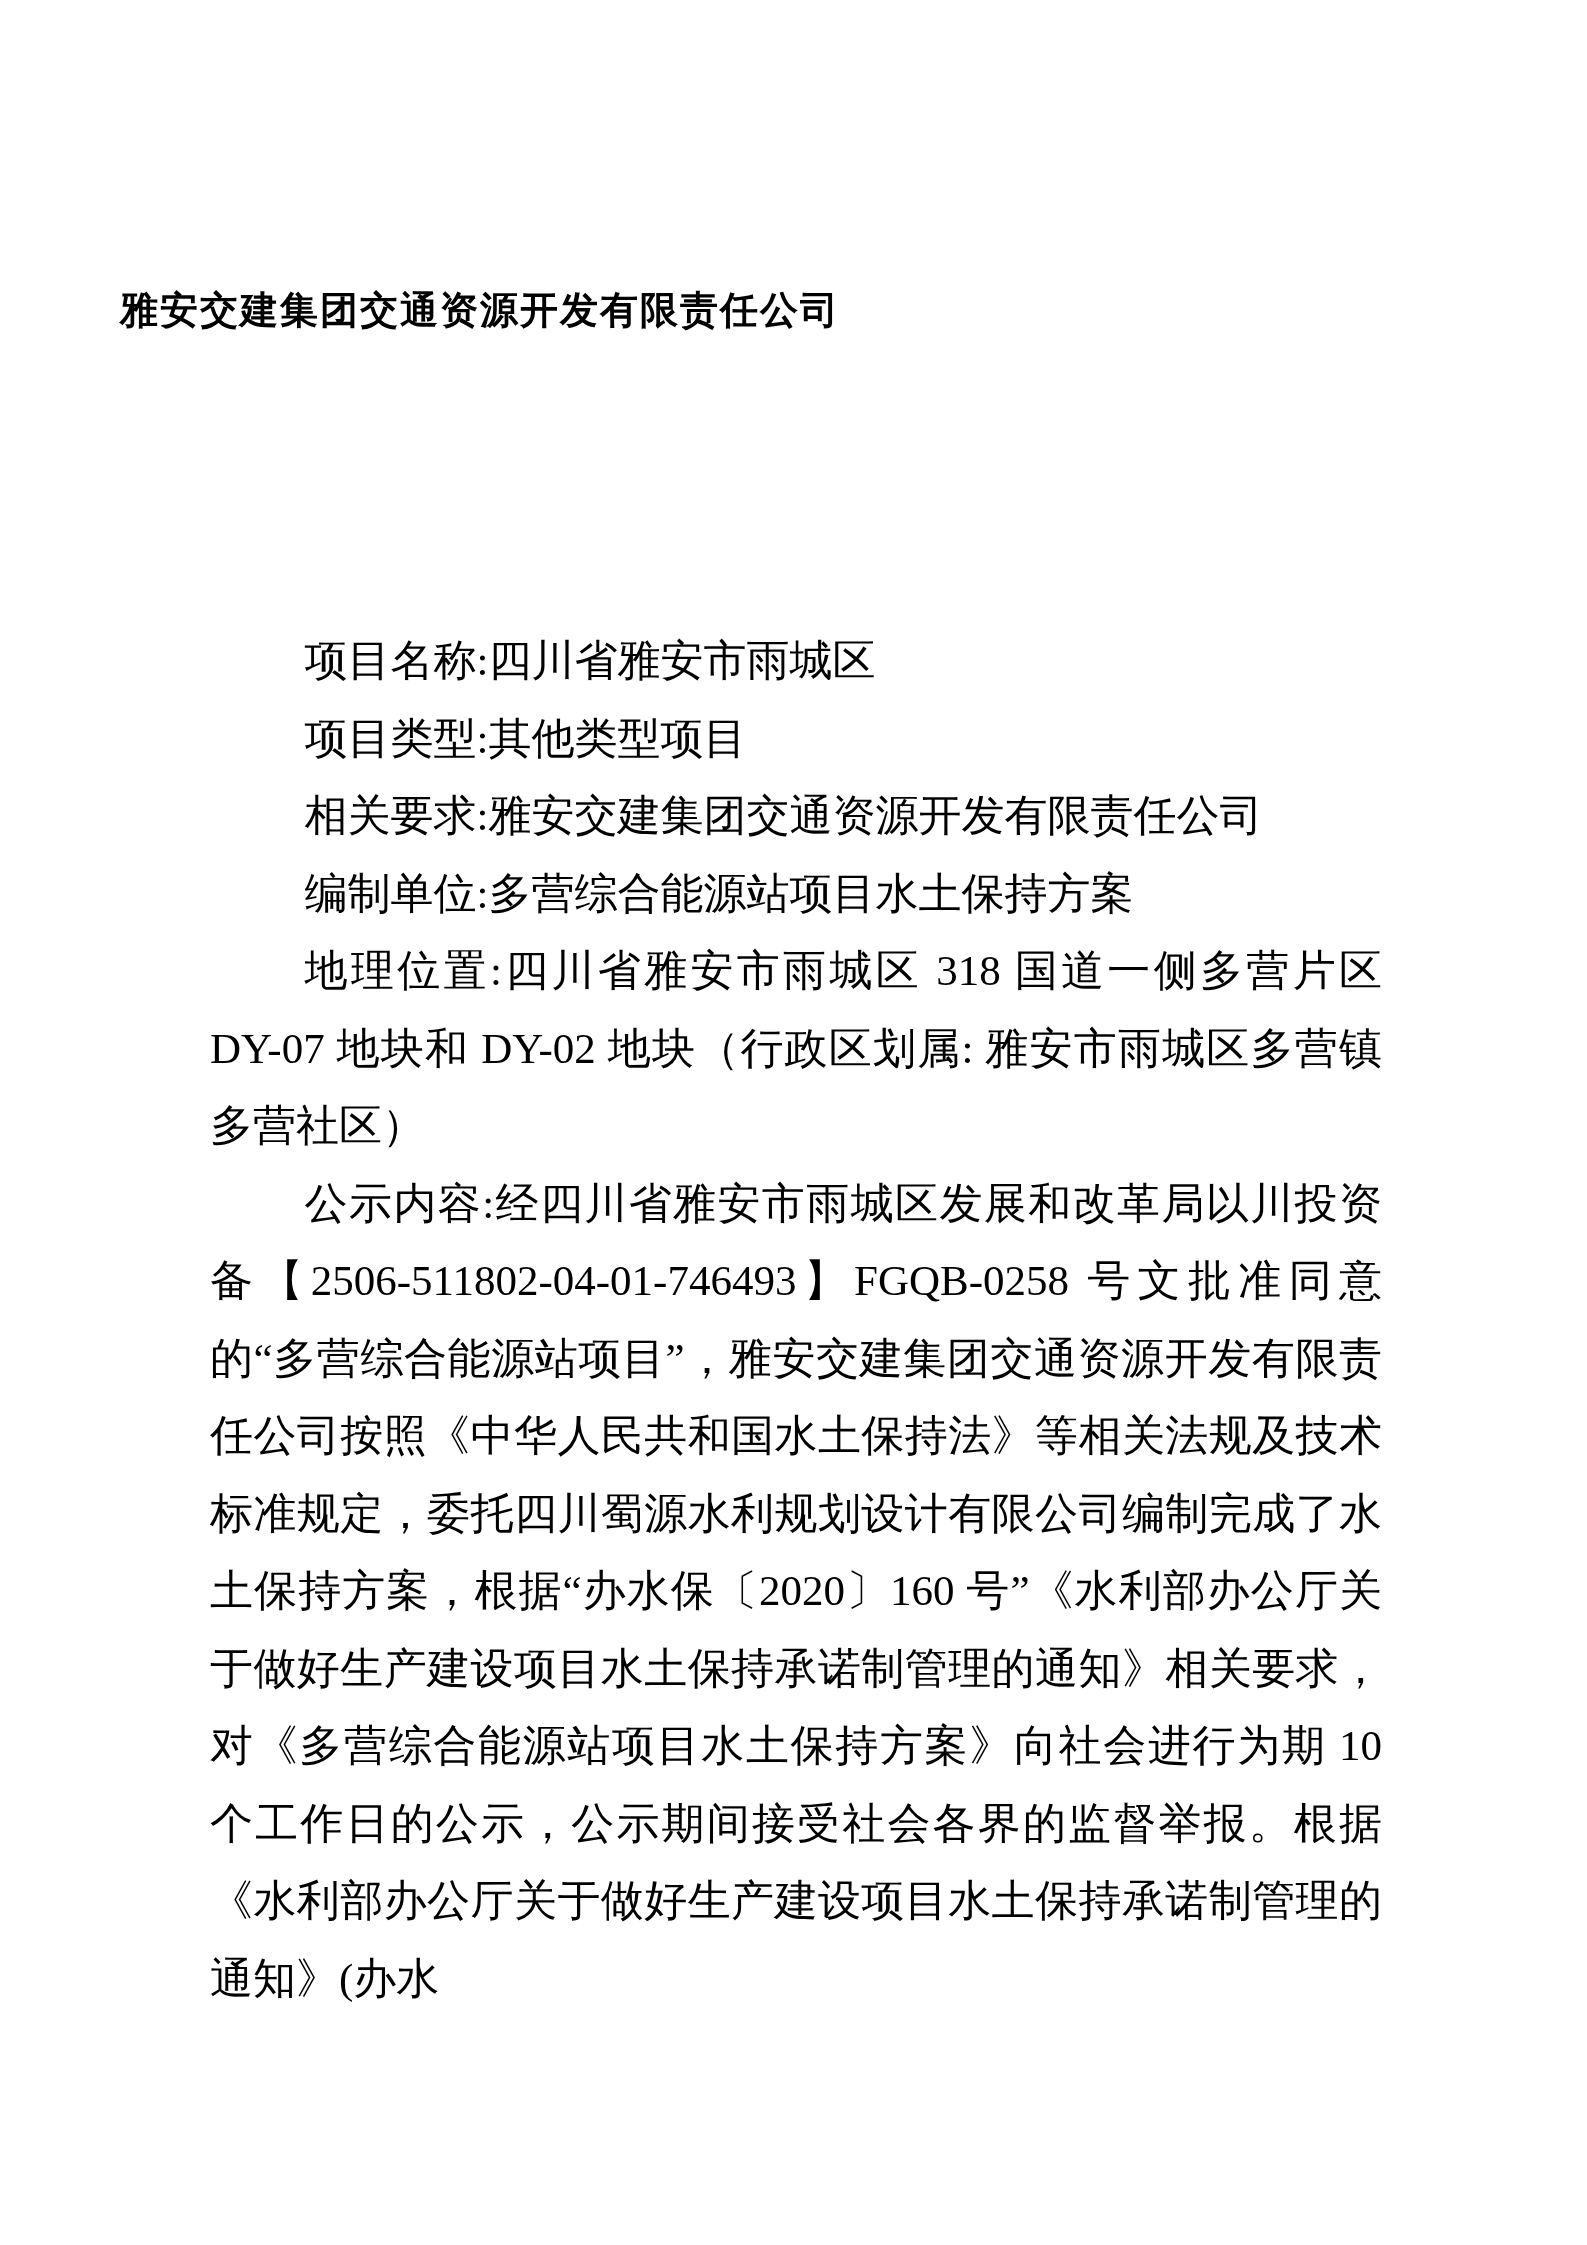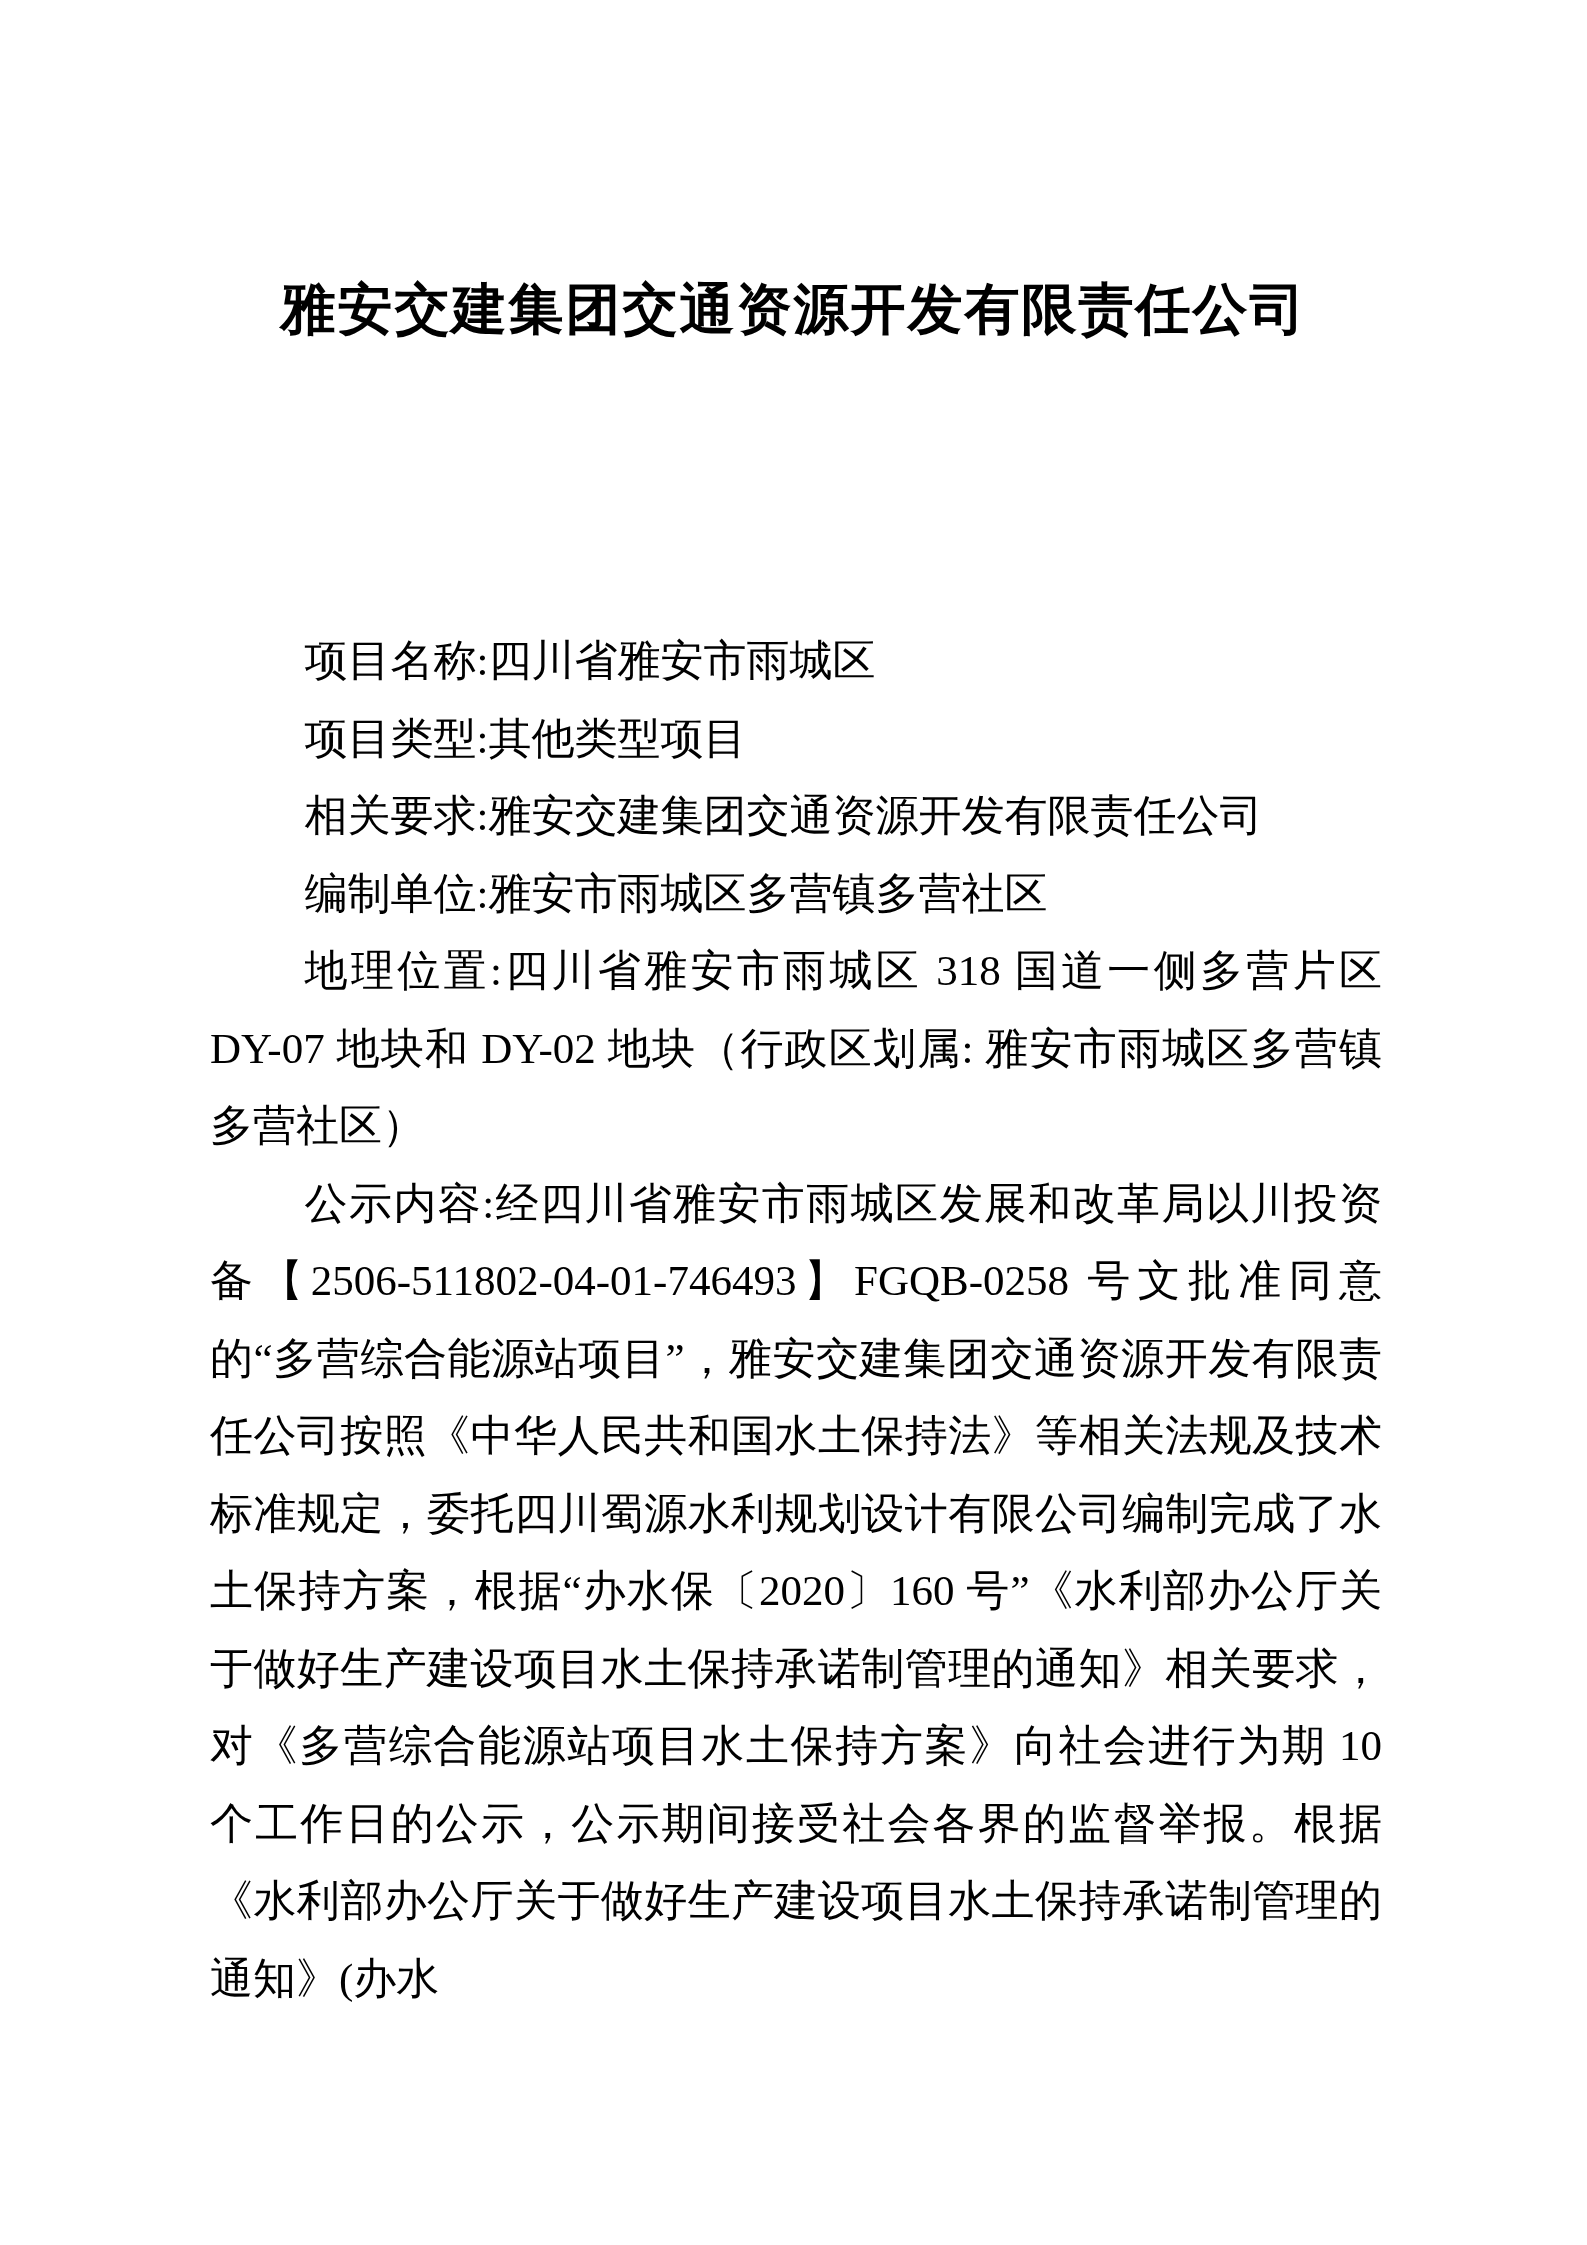--- a/index.html
+++ b/index.html
@@ -15,23 +15,22 @@
     background: #ffffff;
     color: #000000;
     font-family: "Liberation Serif", "DejaVu Serif", serif;
     overflow: hidden;
   }
   .doc-title {
     position: absolute;
     top: 268px;
     left: 120px;
     right: 120px;
-    text-align: center;
     font-weight: bold;
-    font-size: 55px;
+    font-size: 38px;
     line-height: 84px;
     letter-spacing: 2px;
   }
   .title-line {
     display: block;
   }
   .doc-body {
     position: absolute;
     top: 622px;
     left: 210px;
@@ -53,18 +52,18 @@
 <div class="page">
 
   <header class="doc-title">
     <span class="title-line">雅安交建集团交通资源开发有限责任公司</span>
   </header>
 
   <main class="doc-body">
     <p>项目名称:四川省雅安市雨城区</p>
     <p>项目类型:其他类型项目</p>
     <p>相关要求:雅安交建集团交通资源开发有限责任公司</p>
-    <p>编制单位:雅安市雨城区多营镇多营社区</p>
+    <p>编制单位:多营综合能源站项目水土保持方案</p>
     <p>地理位置:四川省雅安市雨城区 318 国道一侧多营片区 DY-07 地块和 DY-02 地块（行政区划属: 雅安市雨城区多营镇多营社区）</p>
     <p>公示内容:经四川省雅安市雨城区发展和改革局以川投资备【2506-511802-04-01-746493】FGQB-0258 号文批准同意的“多营综合能源站项目”，雅安交建集团交通资源开发有限责任公司按照《中华人民共和国水土保持法》等相关法规及技术标准规定，委托四川蜀源水利规划设计有限公司编制完成了水土保持方案，根据“办水保〔2020〕160 号”《水利部办公厅关于做好生产建设项目水土保持承诺制管理的通知》相关要求，对《多营综合能源站项目水土保持方案》向社会进行为期 10 个工作日的公示，公示期间接受社会各界的监督举报。根据《水利部办公厅关于做好生产建设项目水土保持承诺制管理的通知》(办水</p>
   </main>
 
 </div>
 
 </body></html>

